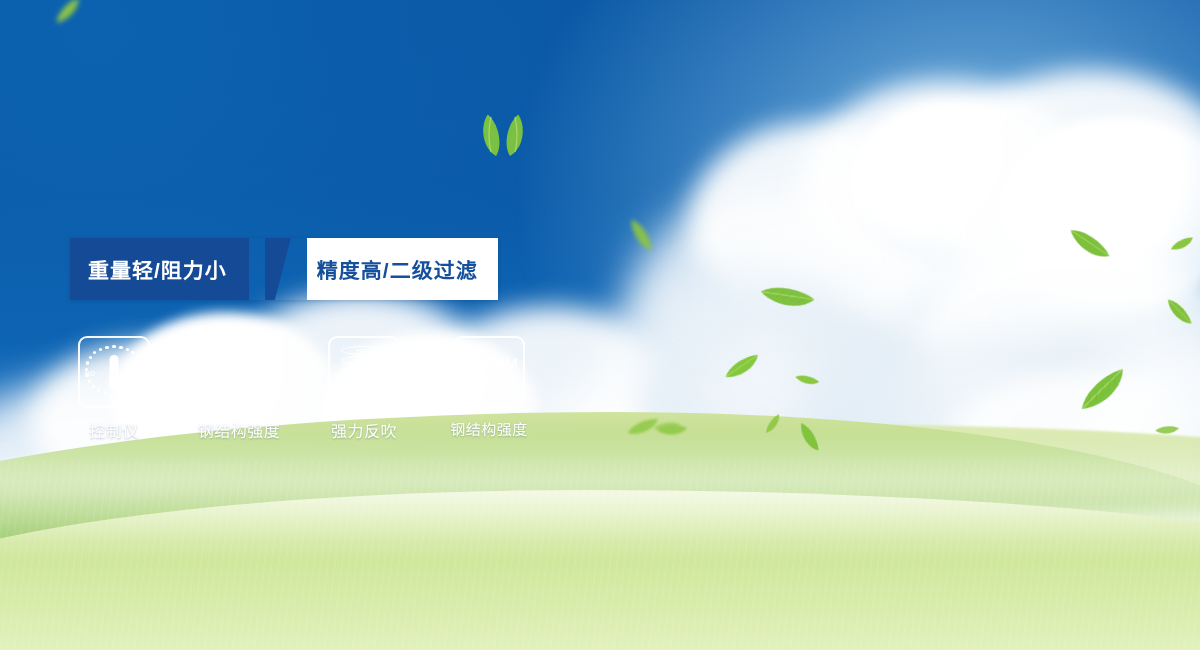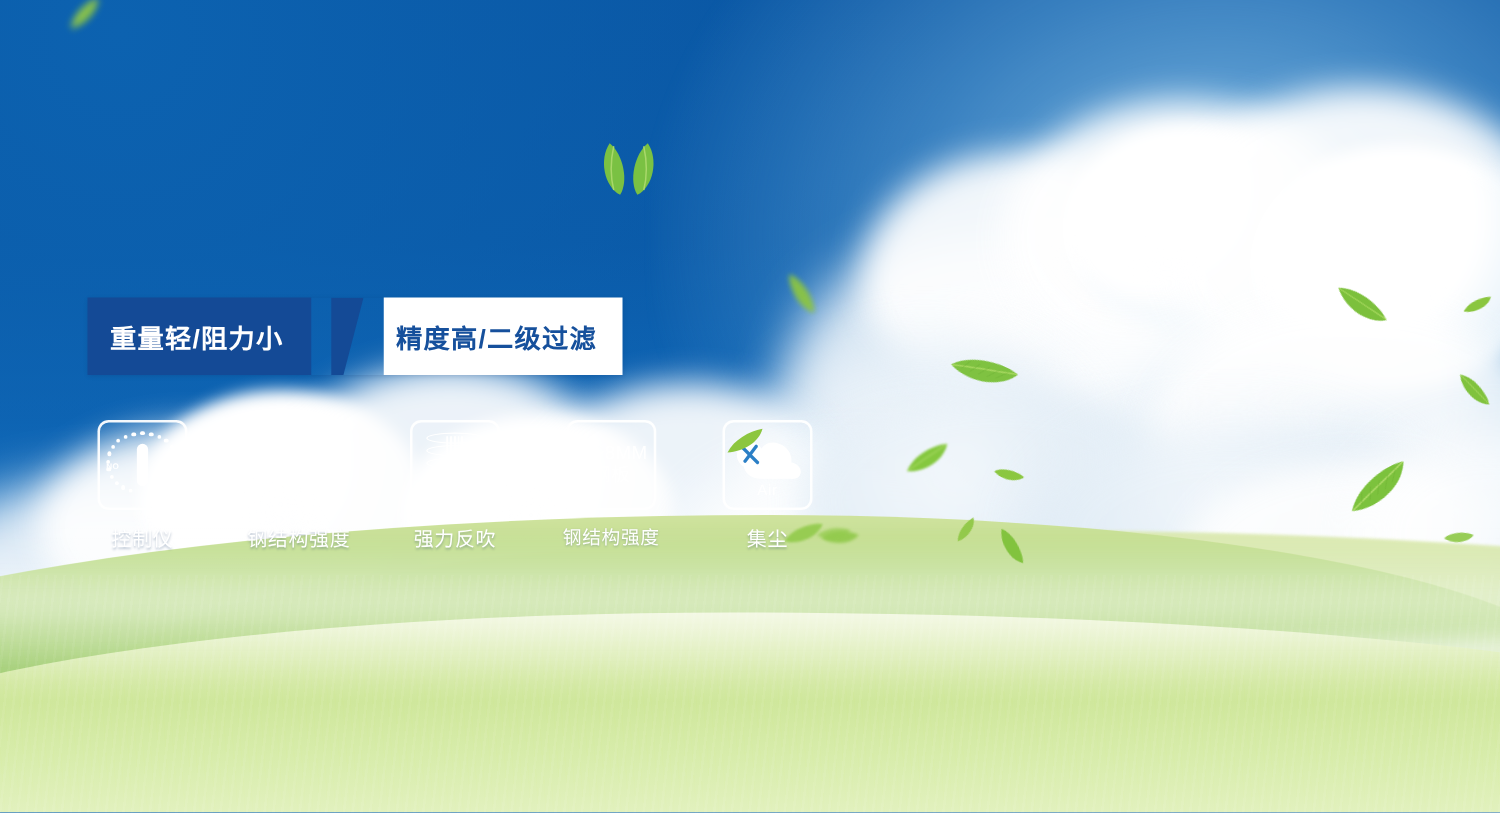--- a/index.html
+++ b/index.html
@@ -430,36 +430,15 @@
     <div class="feature">
       <div class="feat-box">
         <div class="feat-text">
           <span>3〜8MM</span><br>
           <span>钢板</span>
         </div>
       </div>
       <div class="feat-label wide">钢结构强度</div>
     </div>
 
-    <div class="feature">
-      <div class="feat-box">
-        <div class="airicon">
-          <div class="leaf-in-icon">
-            <svg width="30" height="22" viewBox="0 0 30 22">
-                <path d="M29 1 C18 3 6 10 1 20 C14 19 26 12 29 1 Z" fill="#8cc63f"></path>
-              </svg>
-          </div>
-          <svg width="62" height="44" viewBox="0 0 62 44">
-            <circle cx="17" cy="20" r="10.5" fill="#fff"></circle>
-            <path d="M26 39 C18 39 12 34 12 28 C12 22 18 18 24 19 C26 12 33 8 40 11 C47 13 51 20 50 26 C56 27 59 32 57 36 C55 40 50 39 48 39 Z" fill="#fff"></path>
-            <g stroke="#2b7fc6" stroke-width="2.6" fill="none" stroke-linecap="round">
-              <path d="M11 14 L23 26"></path>
-              <path d="M22 13 L13 25"></path>
-            </g>
-          </svg>
-          <div class="air-txt">Air</div>
-        </div>
-      </div>
-      <div class="feat-label">集尘</div>
-    </div>
 
   </div>
 </div>
 
 </body></html>

